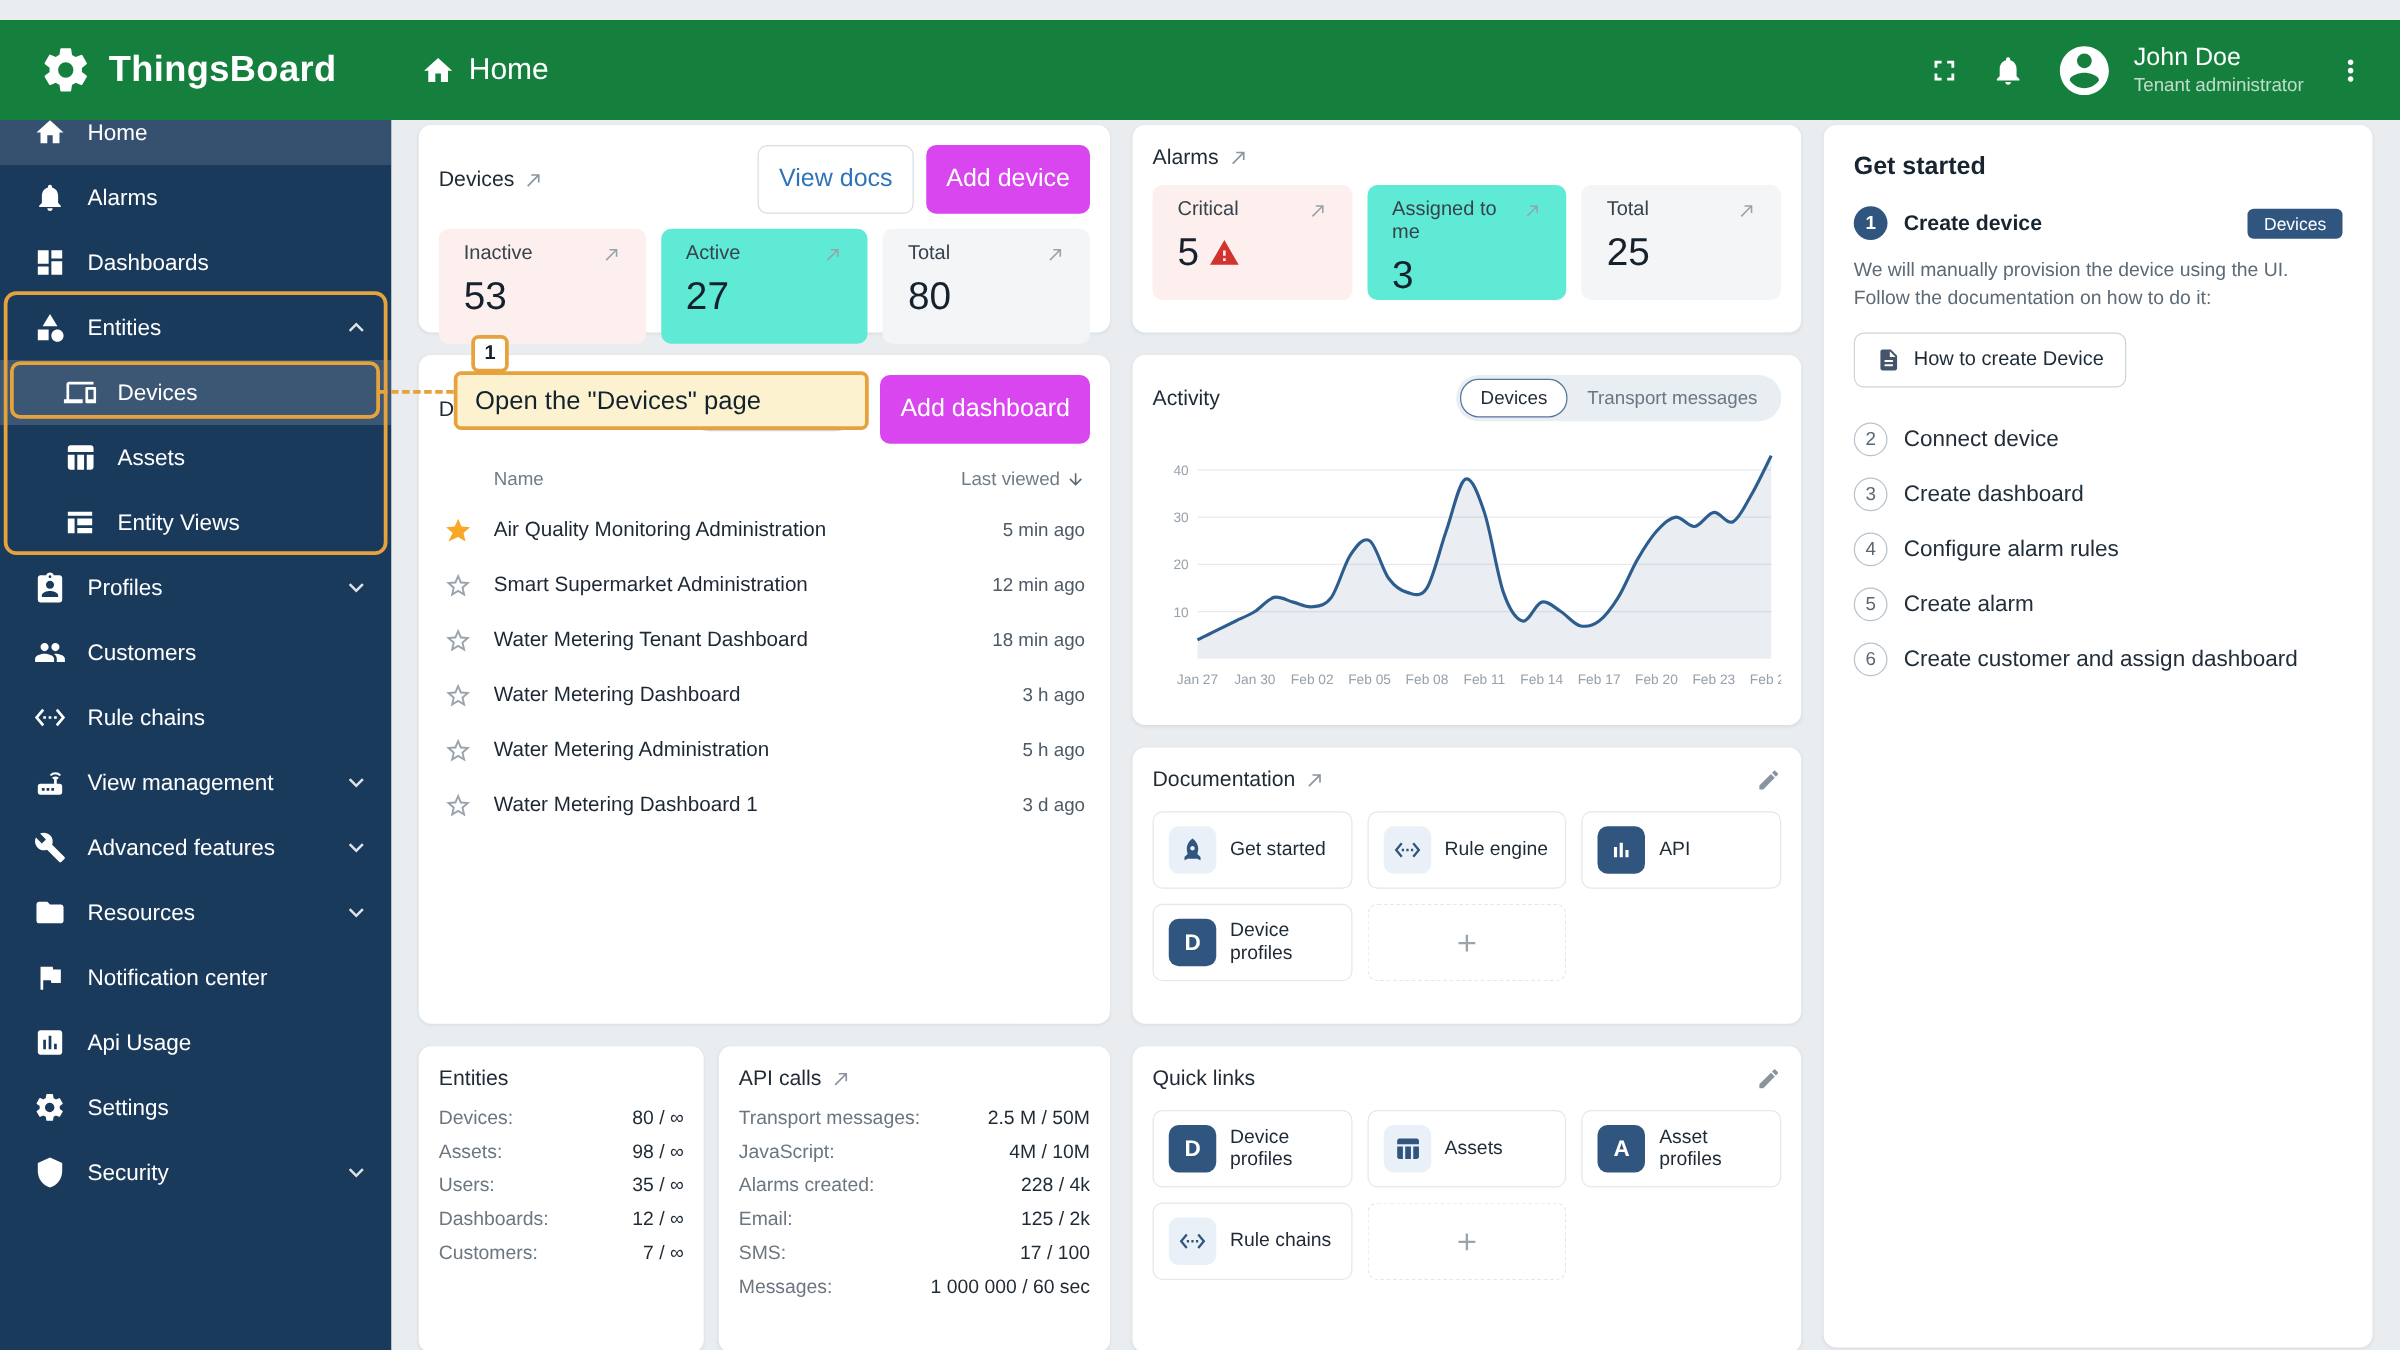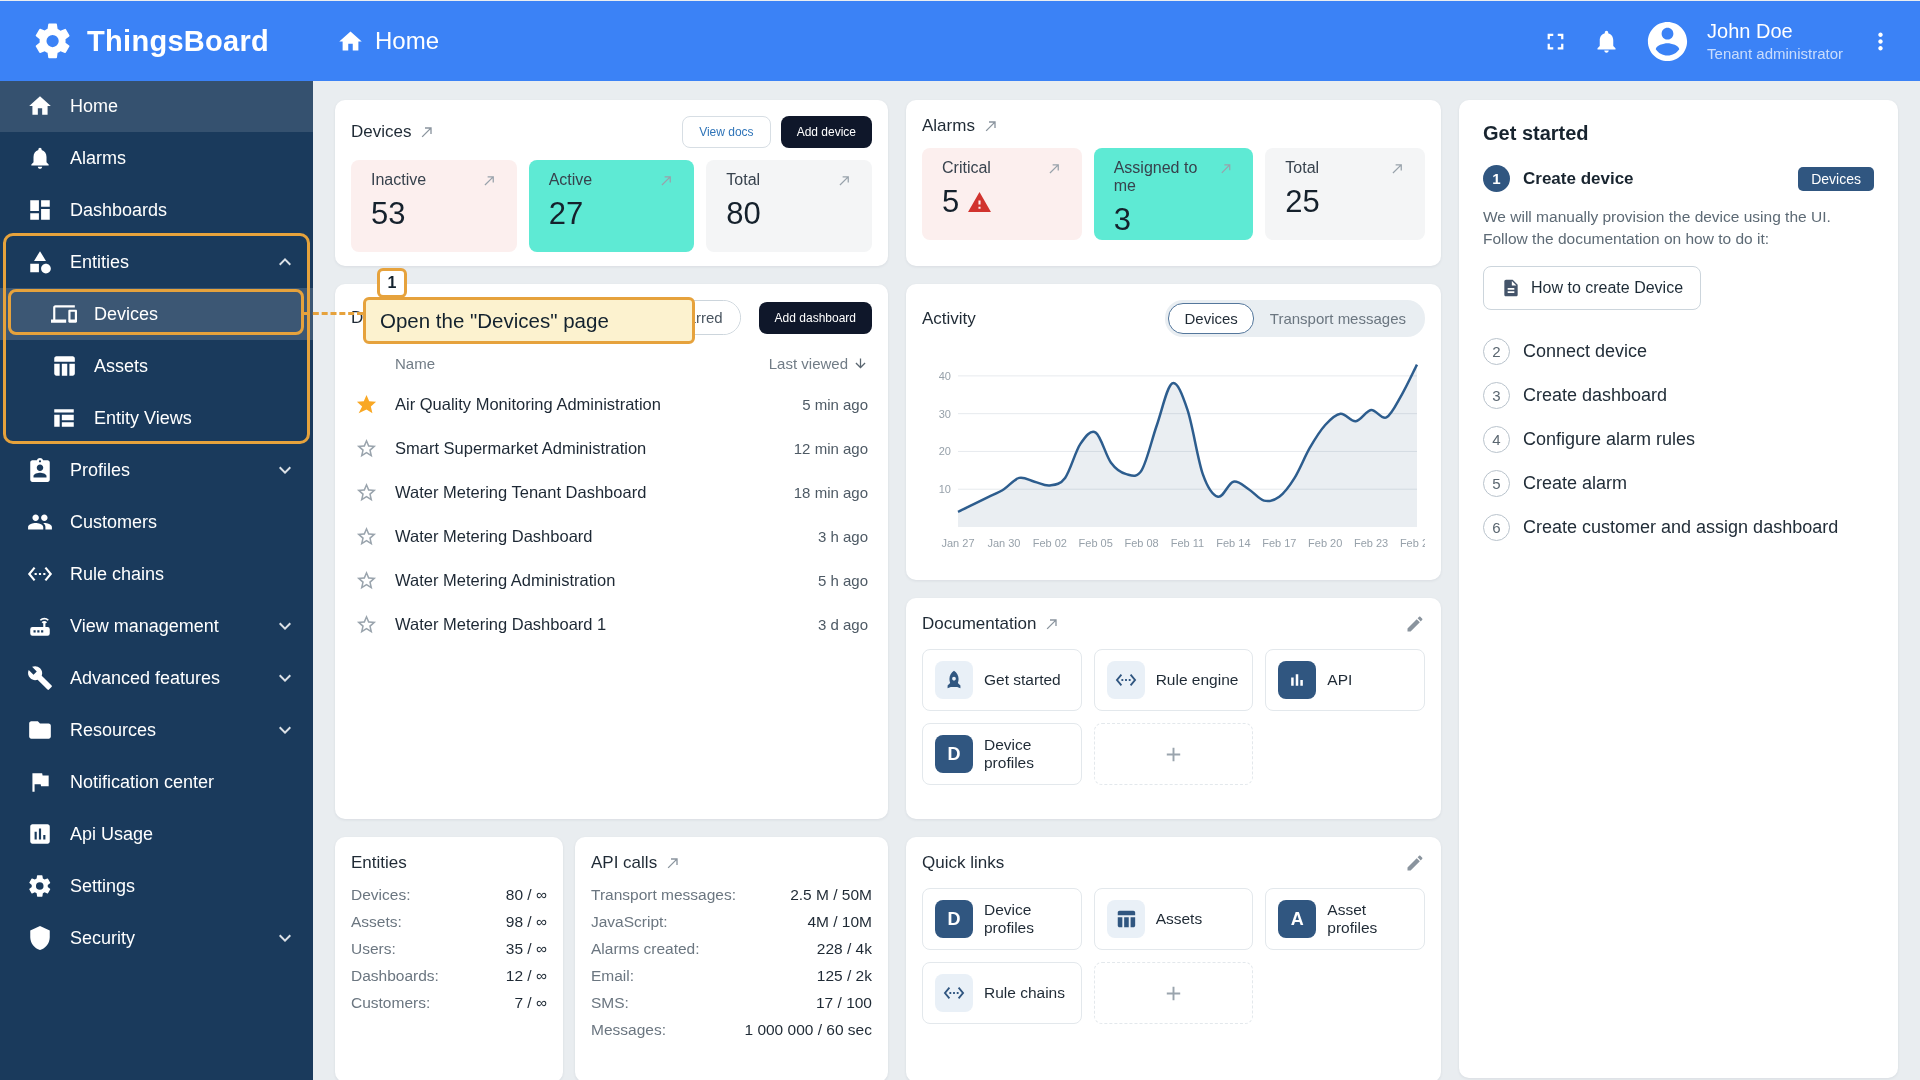--- a/index.html
+++ b/index.html
@@ -1,21 +1,21 @@
 <!DOCTYPE html>
 <html><head>
 <meta charset="utf-8">
 <style>
   * { margin:0; padding:0; box-sizing:border-box; }
   html,body { width:1920px; height:1080px; overflow:hidden; }
   body { font-family:"Liberation Sans","DejaVu Sans",sans-serif; background:#e9edf0; color:#1f2a35; position:relative; }
   svg { display:block; fill:currentColor; }
 
   
-  .topbar { position:absolute; top:1px; left:0; width:1920px; height:80px; background:#3b82f6; color:#fff; display:flex; z-index:30; }
+  .topbar { position:absolute; top:16px; left:0; width:1920px; height:80px; background:#15803d; color:#fff; display:flex; z-index:30; }
   .logo { width:313px; display:flex; align-items:center; gap:13px; padding-left:32px; flex:none; cursor:pointer; }
   .logo [data-icon] svg { width:42px; height:42px; fill:#fff; }
   .logo-text { font-size:29px; font-weight:700; letter-spacing:.3px; }
   .breadcrumb { display:flex; align-items:center; gap:11px; font-size:24px; font-weight:500; margin-left:24px; }
   .breadcrumb [data-icon] svg { width:27px; height:27px; fill:#fff; }
   .topbar-right { margin-left:auto; display:flex; align-items:center; gap:24px; padding-right:26px; }
   .icon-btn { cursor:pointer; display:flex; }
   .icon-btn svg { width:27px; height:27px; fill:#fff; }
   .avatar { cursor:pointer; }
   .avatar svg { width:47px; height:47px; fill:#fff; }
@@ -40,23 +40,23 @@
   .col-c { flex:1; }
   .card { background:#fff; border-radius:10px; box-shadow:0 1px 3px rgba(20,40,60,.08); padding:16px; flex:none; }
 
   .card-head { display:flex; align-items:center; gap:8px; }
   .card-title { font-size:17px; font-weight:500; color:#1f2a35; }
   .title-arrow { cursor:pointer; }
   .title-arrow svg { width:16px; height:16px; fill:#8a949e; }
   .edit-btn { margin-left:auto; cursor:pointer; }
   .edit-btn svg { width:20px; height:20px; fill:#8a949e; }
   .head-actions { margin-left:auto; display:flex; gap:10px; }
-  .btn { border-radius:8px; font-size:12px; font-weight:500; padding:0 16px; height:32px; display:flex; align-items:center; cursor:pointer; border:none; font-family:inherit; white-space:nowrap; }
+  .btn { border-radius:8px; font-size:20px; font-weight:500; padding:0 16px; height:55px; display:flex; align-items:center; cursor:pointer; border:none; font-family:inherit; white-space:nowrap; }
   .btn-outline { background:#fff; border:1px solid #d7dee4; color:#2f74b8; }
-  .btn-primary { background:#0f172a; color:#fff; }
+  .btn-primary { background:#d946ef; color:#fff; }
 
   
   .devices-card, .alarms-card { height:166px; }
   .stat-row { display:flex; gap:12px; margin-top:12px; }
   .stat-tile { flex:1; border-radius:8px; padding:11px 20px; height:92px; cursor:pointer; }
   .tone-red  { background:#fcefee; }
   .tone-blue { background:#5eead4; }
   .tone-gray { background:#f4f5f6; }
   .stat-top { display:flex; justify-content:space-between; align-items:flex-start; font-size:16px; color:#37424d; }
   svg.tile-arrow { width:15px; height:15px; fill:#98a2ab; margin-top:2px; }

